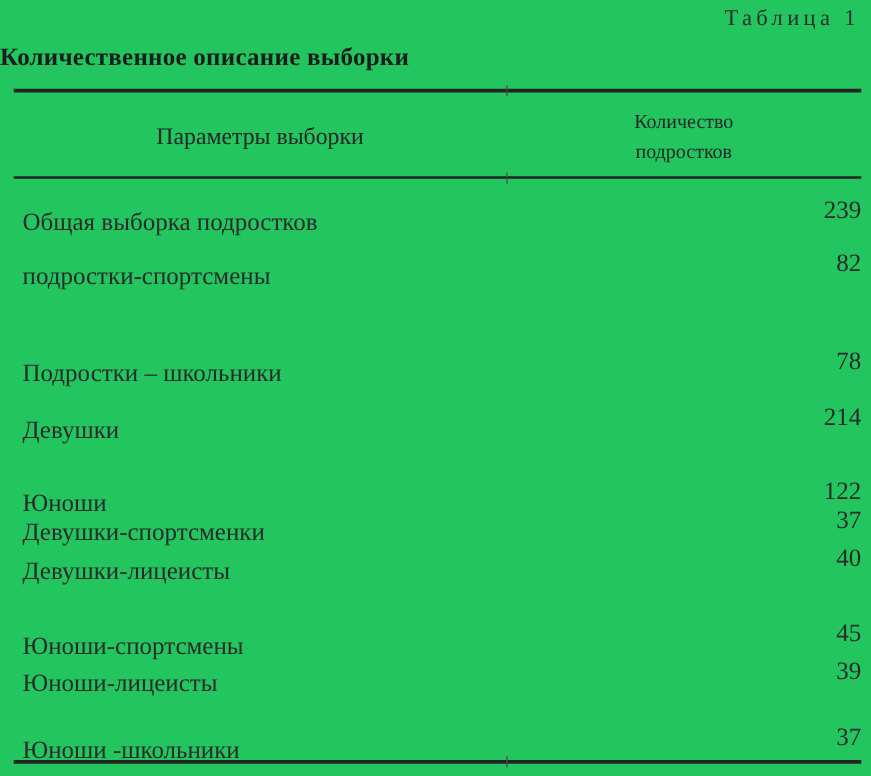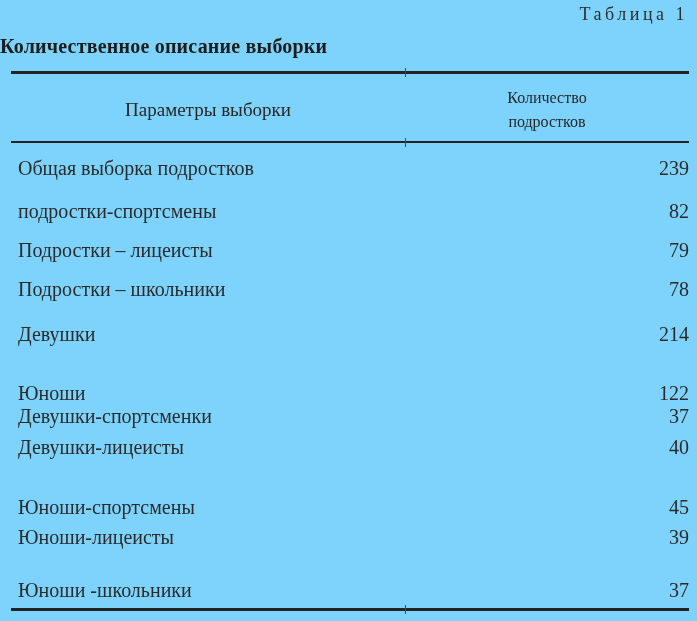--- a/index.html
+++ b/index.html
@@ -1,20 +1,20 @@
 <!DOCTYPE html>
 <html><head>
 <meta charset="utf-8">
 <style>
   html, body { margin: 0; padding: 0; background: #ffffff; }
   .page {
     position: relative;
     width: 697px;
     height: 621px;
-    background: #7dd3fc;
+    background: #22c55e;
     font-family: "Liberation Serif", serif;
     color: #2b2b2b;
     overflow: hidden;
   }
   .caption {
     position: absolute;
     top: 4px;
     right: 9px;
     font-size: 18px;
     letter-spacing: 3.5px;
@@ -76,20 +76,21 @@
     width: 678px;
     height: 26px;
     font-size: 20px;
     line-height: 26px;
   }
   .row-label {
     position: absolute;
     left: 7px;
     white-space: nowrap;
     color: #2b2b2b;
+    margin-top: 10px;
   }
   .row-value {
     position: absolute;
     left: 394px;
     width: 284px;
     text-align: right;
     color: #2b2b2b;
   }
   .r1  { top: 155px; }
   .r2  { top: 198px; }
@@ -129,24 +130,20 @@
   </div>
 
   <div class="row r1">
     <span class="row-label">Общая выборка подростков</span>
     <span class="row-value">239</span>
   </div>
   <div class="row r2">
     <span class="row-label">подростки-спортсмены</span>
     <span class="row-value">82</span>
   </div>
-  <div class="row r3">
-    <span class="row-label">Подростки – лицеисты</span>
-    <span class="row-value">79</span>
-  </div>
   <div class="row r4">
     <span class="row-label">Подростки – школьники</span>
     <span class="row-value">78</span>
   </div>
   <div class="row r5">
     <span class="row-label">Девушки</span>
     <span class="row-value">214</span>
   </div>
   <div class="row r6">
     <span class="row-label">Юноши</span>

